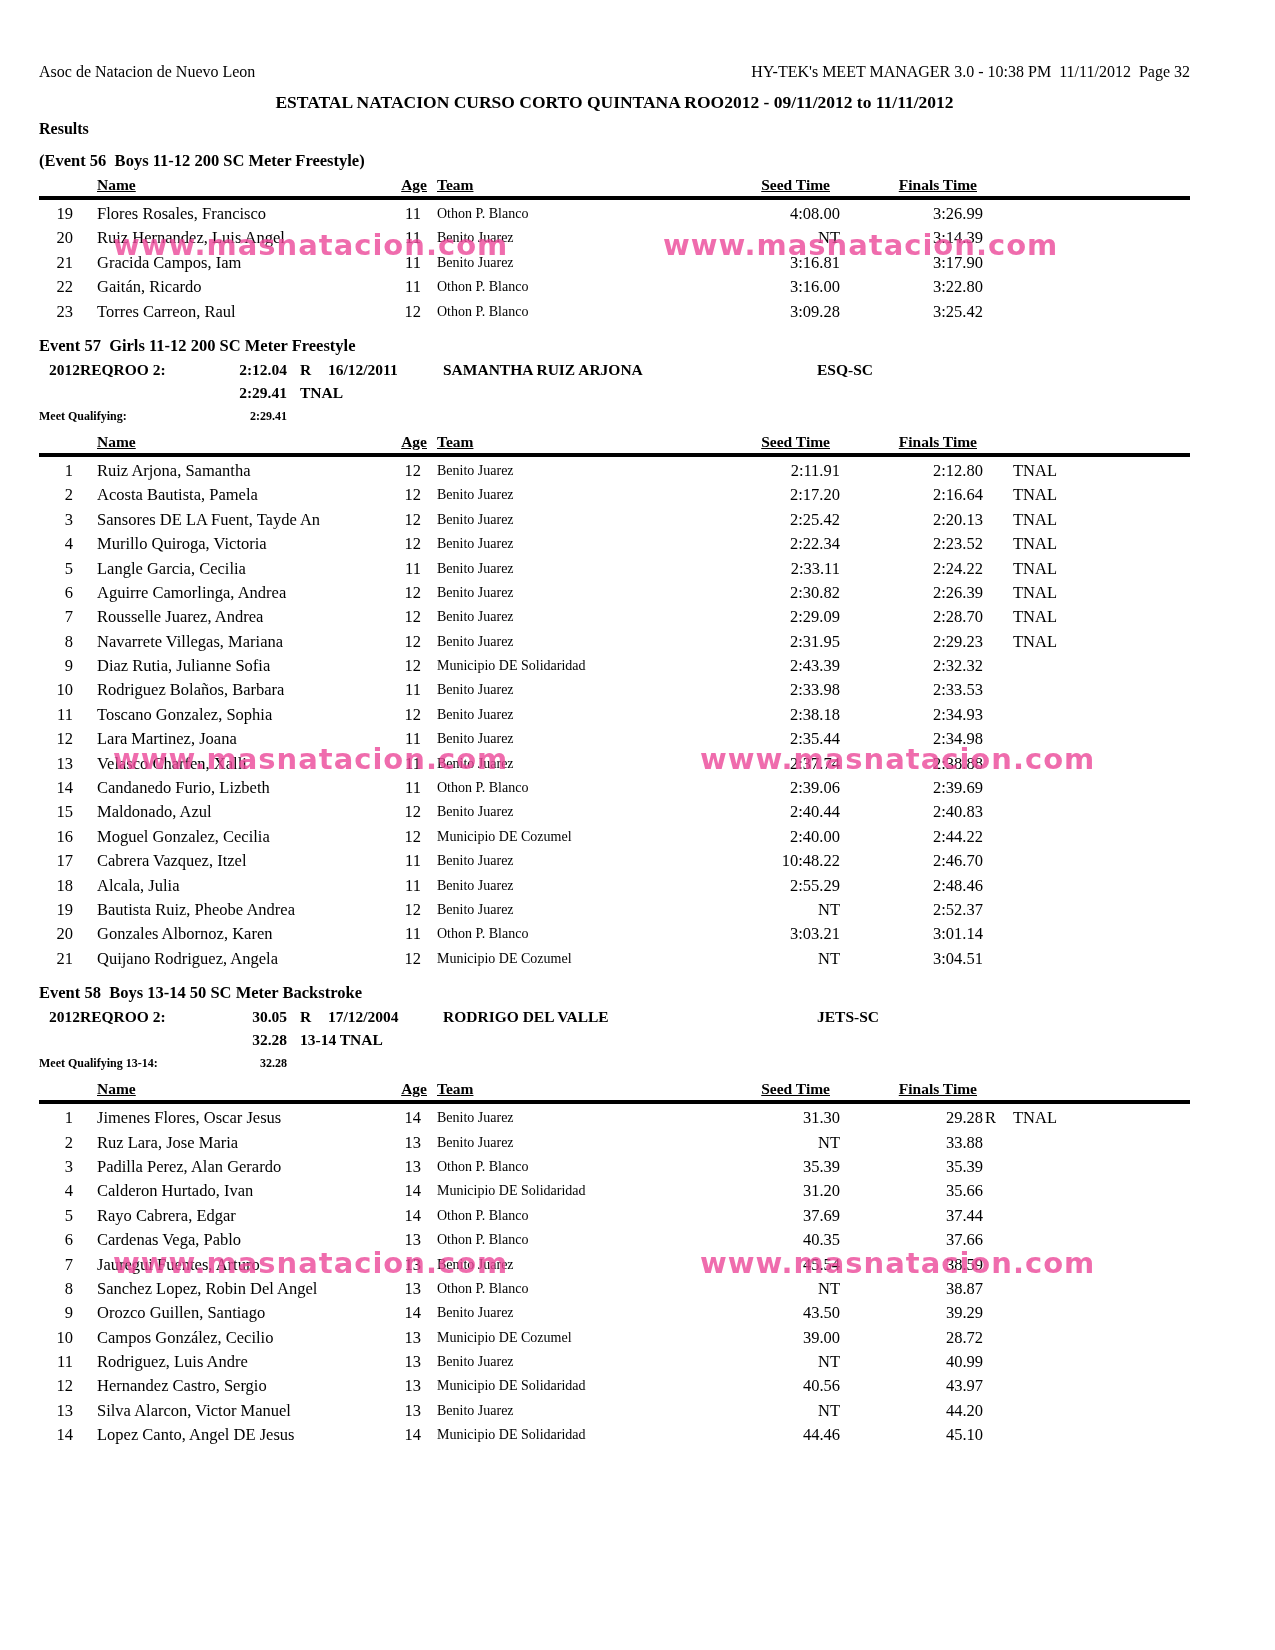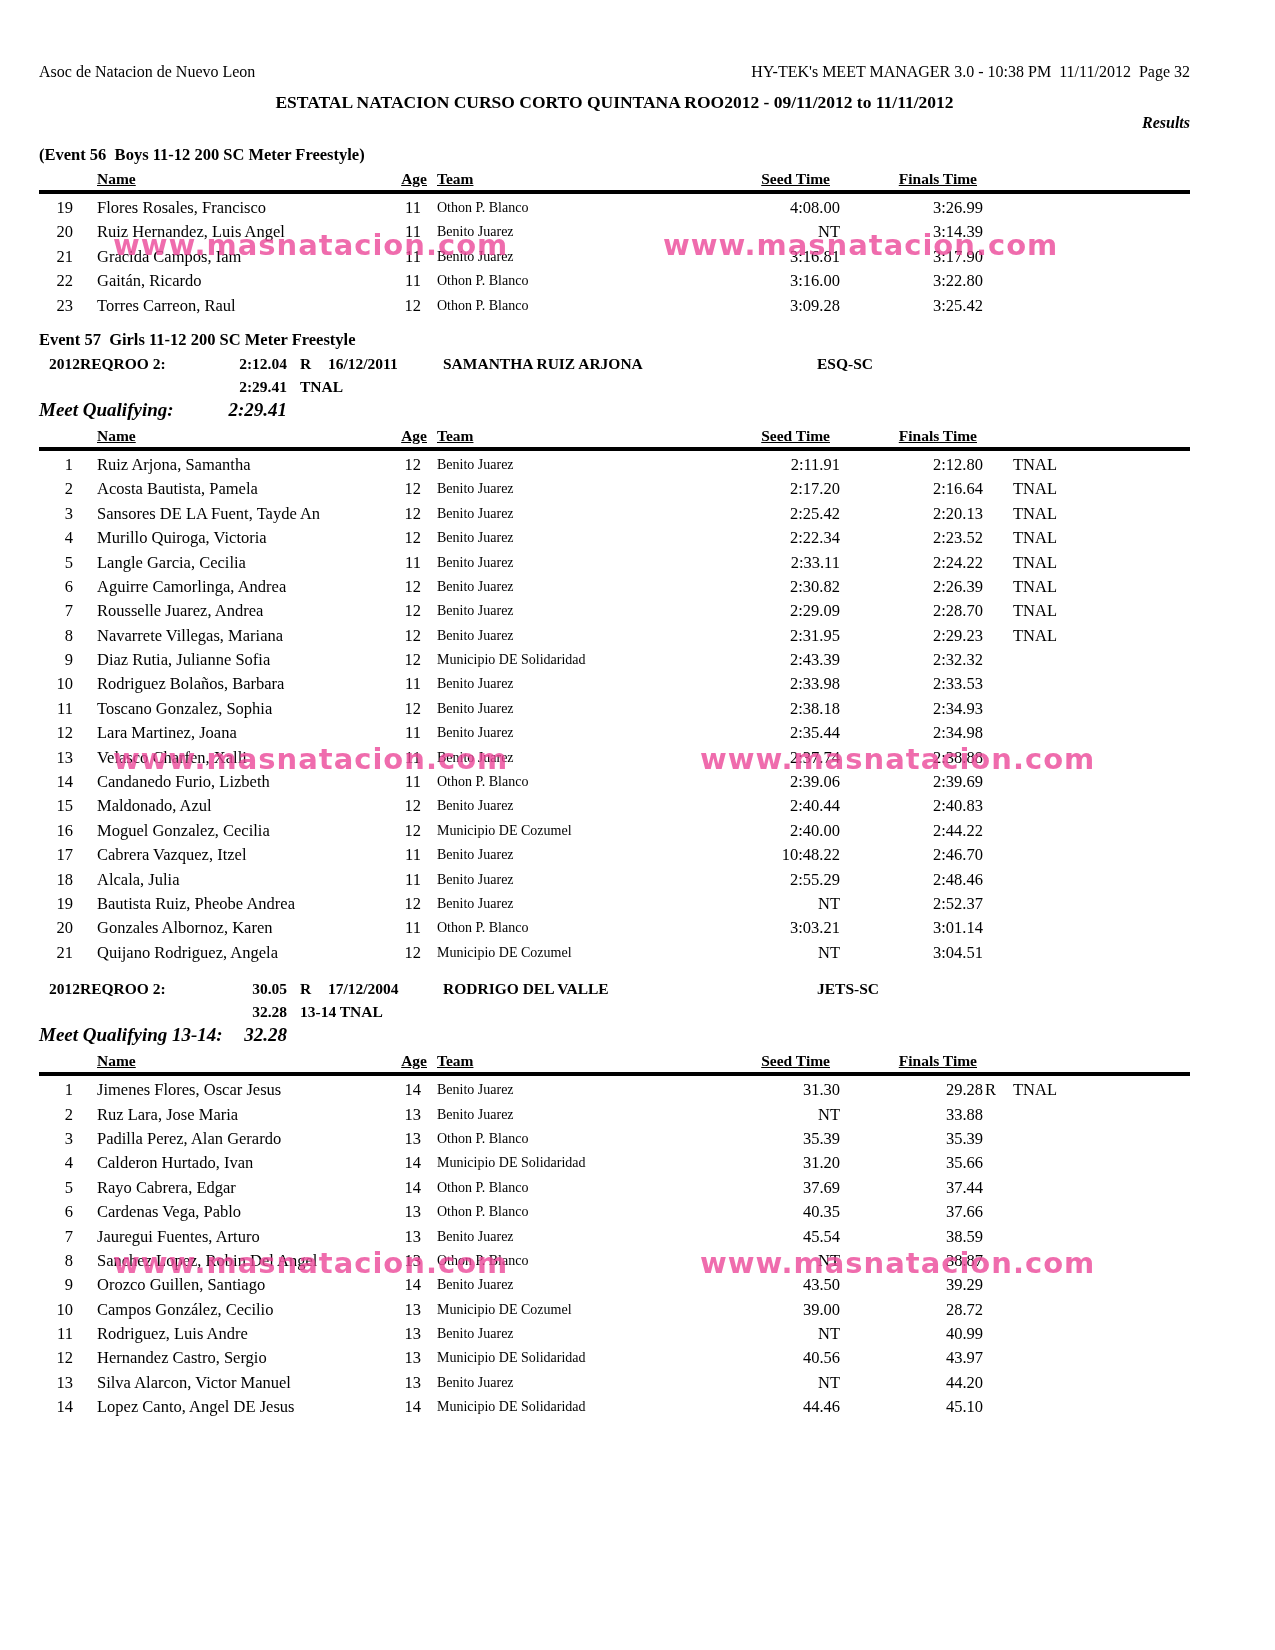--- a/index.html
+++ b/index.html
@@ -11,34 +11,34 @@
     color:#000;
     overflow:hidden;
   }
   .content{
     position:absolute;left:39px;top:63px;width:1151px;
   }
   .pre{white-space:pre;}
   
   .topline{display:flex;justify-content:space-between;font-size:16px;line-height:18px;}
   .title{margin-top:10px;text-align:center;font-weight:bold;font-size:17.5px;line-height:22px;}
-  .subtitle{margin-top:0;text-align:right;font-weight:bold;font-size:16px;line-height:20px;font-style:italic;}
+  .subtitle{margin-top:6px;text-align:left;font-weight:bold;font-size:16px;line-height:20px;}
 
   
   .event{margin-top:12px;}
   .event-heading{margin:0;font-size:16.5px;font-weight:bold;line-height:20px;}
   .records{margin-top:2px;}
   .r-row{position:relative;height:23px;font-weight:bold;font-size:15.5px;line-height:23px;}
   .r-label{position:absolute;left:10px;}
   .r-time{position:absolute;left:0;width:248px;text-align:right;}
   .r-flag{position:absolute;left:261px;}
   .r-date{position:absolute;left:289px;}
   .r-holder{position:absolute;left:404px;}
   .r-club{position:absolute;left:778px;}
-  .q-row{position:relative;height:24px;font-weight:bold;font-size:19px;line-height:24px;font-style:italic;}
+  .q-row{position:relative;height:24px;font-weight:bold;font-size:12px;line-height:24px;}
   .q-label{position:absolute;left:0;}
   .q-time{position:absolute;left:0;width:248px;text-align:right;}
 
   
   .cols{position:relative;height:21px;margin-top:3px;font-weight:bold;font-size:15.5px;line-height:21px;}
   .cols span{text-decoration:underline;}
   .h-name{position:absolute;left:58px;}
   .h-age{position:absolute;left:352px;width:36px;text-align:right;}
   .h-team{position:absolute;left:398px;}
   .h-seed{position:absolute;left:671px;width:120px;text-align:right;}
@@ -413,20 +413,21 @@
     <span class="c-team">Municipio DE Cozumel</span>
     <span class="c-seed">NT</span>
     <span class="c-finals">3:04.51</span>
     <span class="c-suffix"></span>
     <span class="c-flag"></span>
   </div>
 </div>
   </section>
 
   <section class="event">
+    <h2 class="event-heading pre">Event 58  Boys 13-14 50 SC Meter Backstroke</h2>
     <div class="records">
   <div class="r-row">
     <span class="r-label pre">2012REQROO 2:</span>
     <span class="r-time">30.05</span>
     <span class="r-flag pre">R</span>
     <span class="r-date">17/12/2004</span>
     <span class="r-holder pre">RODRIGO DEL VALLE</span>
     <span class="r-club">JETS-SC</span>
   </div>
 

